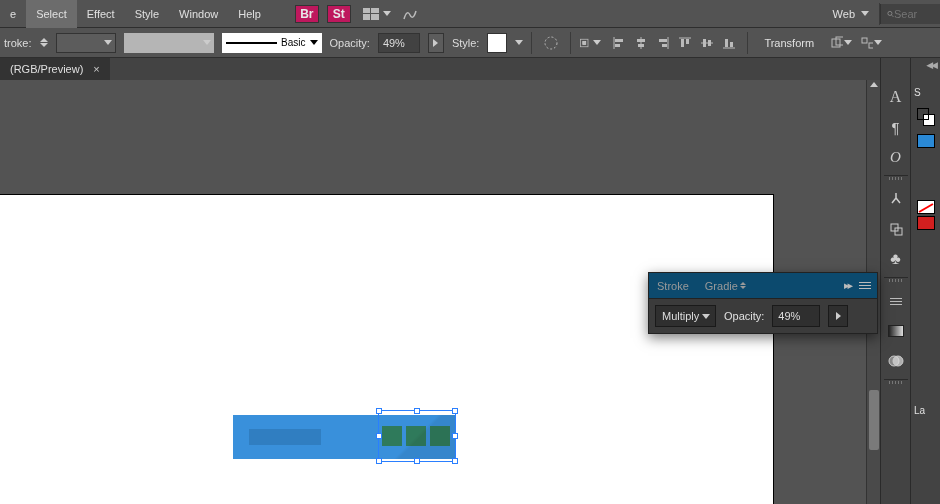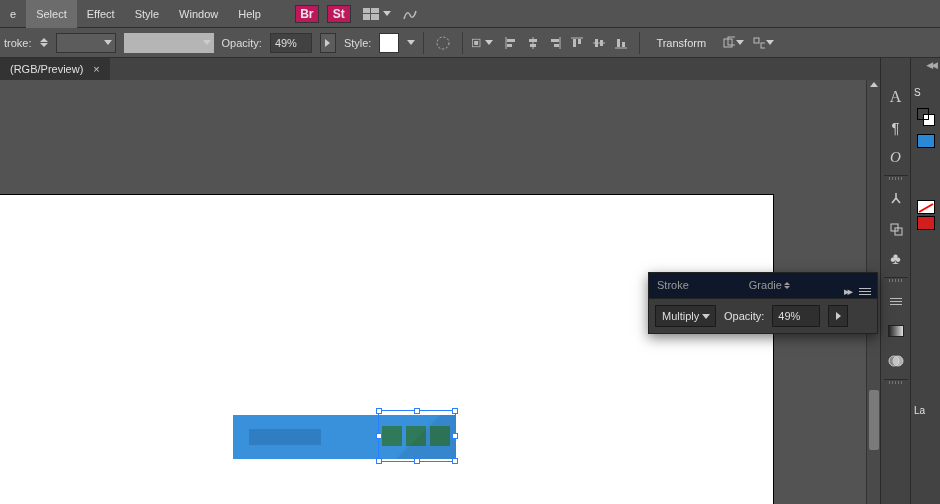--- a/index.html
+++ b/index.html
@@ -80,21 +80,21 @@
   .dock-sep { width:24px; height:6px; border-top:1px solid #2a2a2a; margin:3px 0; display:flex; justify-content:center; }
   .dock-sep::after { content:""; width:14px; height:3px; background:repeating-linear-gradient(90deg,#777 0 1px,transparent 1px 3px); margin-top:1px; }
   .dock-col.r { font-size:10px; }
   .dock-label { height:20px; display:flex; align-items:center; padding-left:3px; width:30px; overflow:hidden; }
   .color-sw { width:18px; height:14px; border:1px solid #000; margin-top:2px; }
   .no-fill { background:#fff; position:relative; }
   .no-fill::after { content:""; position:absolute; left:0; right:0; top:50%; height:2px; background:red; transform:rotate(-30deg); }
 
   
   .panel { position:absolute; left:648px; top:272px; width:230px; background:#3b3b3b; border:1px solid #222; box-shadow:0 4px 12px rgba(0,0,0,.5); }
-  .panel .tabs { height:26px; display:flex; align-items:flex-end; background:#0f172a; border-bottom:1px solid #222;gap:44px; }
+  .panel .tabs { height:26px; display:flex; align-items:center; background:#0c4a6e; border-bottom:1px solid #222; }
   .panel .tab { padding:0 8px; height:26px; display:flex; align-items:center; color:#999; font-size:11px; cursor:pointer; }
   .panel .tab .sortic { display:inline-flex; flex-direction:column; margin-left:2px; gap:1px; }
   .panel .tab .sortic span{ width:0;height:0;border-left:3px solid transparent;border-right:3px solid transparent; }
   .panel .tab .sortic .u{border-bottom:3px solid #999;} .panel .tab .sortic .d{border-top:3px solid #999;}
   .panel .tab.active { background:#4f4f4f; color:#eee; }
   .panel .tabs .tools { margin-left:auto; display:flex; align-items:center; gap:8px; padding-right:6px; color:#bbb; }
   .panel .body { padding:6px; display:flex; align-items:center; gap:8px; }
   .panel select, .panel .drop { height:22px; background:#2f2f2f; border:1px solid #1a1a1a; color:#ddd; font-size:11px; padding:0 18px 0 6px; appearance:none; position:relative; display:flex; align-items:center; }
   .panel .drop { width:61px; }
   .panel .drop .chev { position:absolute; right:5px; top:8px; }
@@ -125,34 +125,53 @@
         <span></span>
       </div>
     <span class="chev"></span>
   </div>
   <div class="tool-ic">
     <svg width="16" height="14" viewBox="0 0 16 14">
         <path d="M2 12 Q5 2 8 8 Q11 14 14 4" stroke="#bbb" fill="none" stroke-width="1.5"></path>
       </svg>
   </div>
 
+  <div class="right">
+    <div class="web-drop">
+      <span>Web</span>
+      <span class="chev"></span>
+    </div>
+    <div class="sep"></div>
+    <div class="search">
+      <svg width="12" height="12" viewBox="0 0 12 12">
+          <circle cx="5" cy="5" r="3.5" stroke="#aaa" fill="none"></circle>
+          <line x1="8" y1="8" x2="11" y2="11" stroke="#aaa"></line>
+        </svg>
+      <input placeholder="Sear" style="">
+    </div>
+  </div>
 </div>
 
 <div class="controlbar">
   <span class="label">troke:</span>
   <div class="stroke-spin">
       <span class="t"></span>
       <span class="b"></span>
     </div>
   <div class="stroke-width-field">
       <span class="chev"></span>
     </div>
   <div class="stroke-swatch">
       <span class="chev" style="margin-right:3px"></span>
     </div>
+  <div class="brush-box">
+    <span class="line"></span>
+    <span class="txt">Basic</span>
+    <span class="chev" style="border-top-color:#000"></span>
+  </div>
   <span class="label">Opacity:</span>
   <div class="opacity-field">49%</div>
   <div class="ctrl-box" style="width:16px">
       <span class="chev right"></span>
     </div>
   <span class="label">Style:</span>
   <div class="style-swatch"></div>
   <span class="chev"></span>
   <div class="sep"></div>
   <div class="tool-ic">

